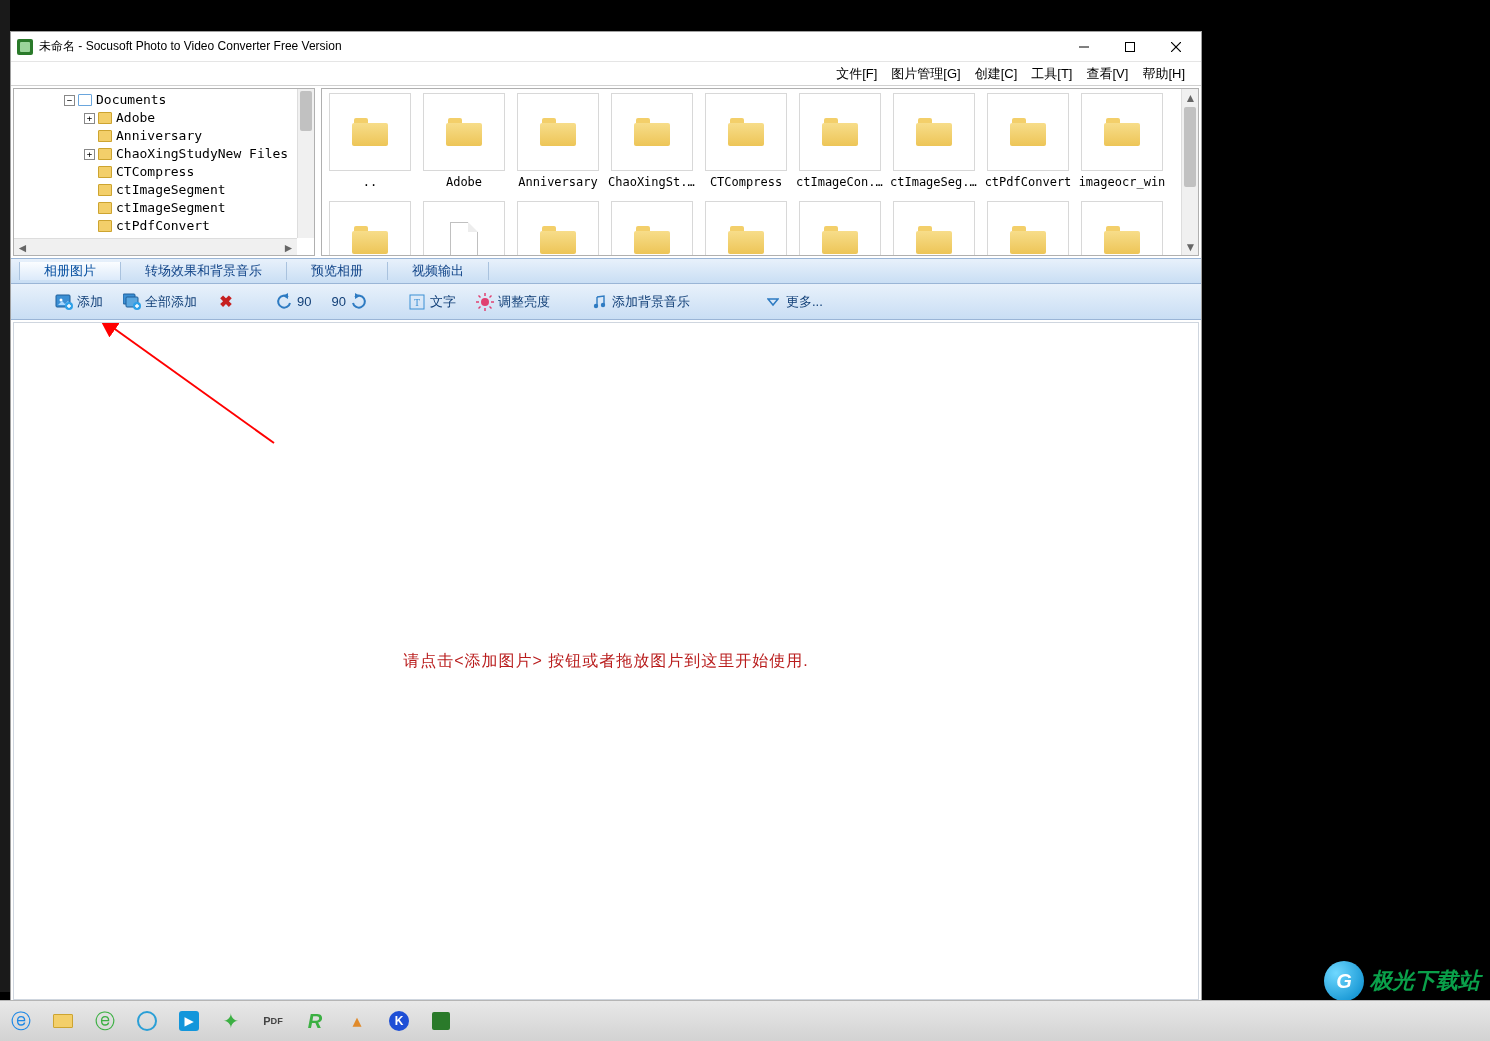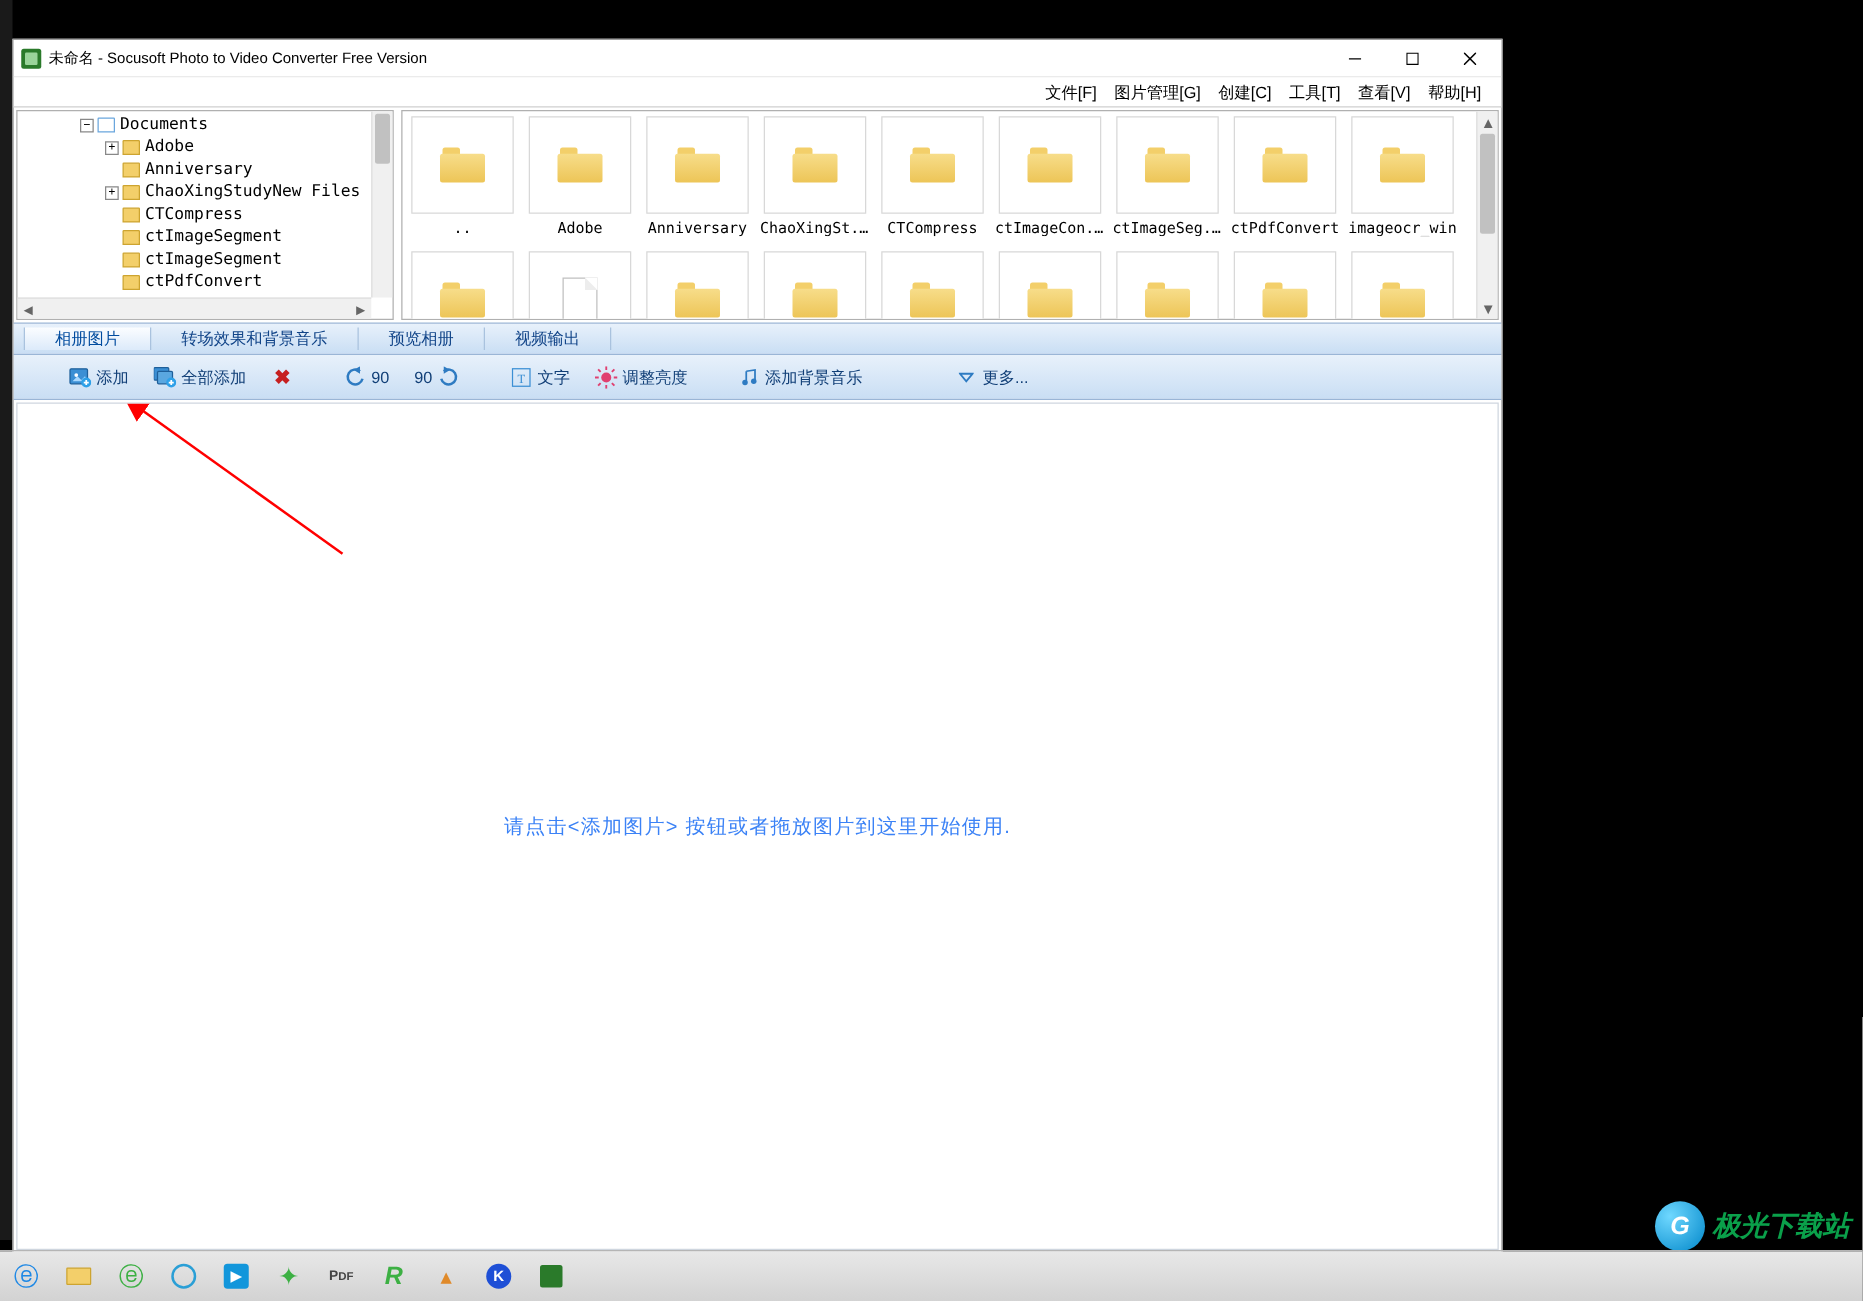--- a/index.html
+++ b/index.html
@@ -218,21 +218,21 @@
 .ico-music svg { width: 16px; height: 16px; }
 .ico-more svg { width: 12px; height: 12px; }
 
 .workspace {
   flex: 1; background: #fff;
   border: 1px solid #cfd6df; margin: 2px;
   position: relative;
   display: flex; align-items: center; justify-content: center;
 }
 .placeholder-text {
-  color: #3b82f6; font-size: 16px; letter-spacing: 1px;
+  color: #b91c1c; font-size: 16px; letter-spacing: 1px;
 }
 .red-arrow {
   position: absolute; left: 80px; top: 0; pointer-events: none;
 }
 
 .statusbar {
   height: 20px; background: linear-gradient(#e8f1fb, #c9def4);
   border-top: 1px solid #9ab5d6;
 }
 

